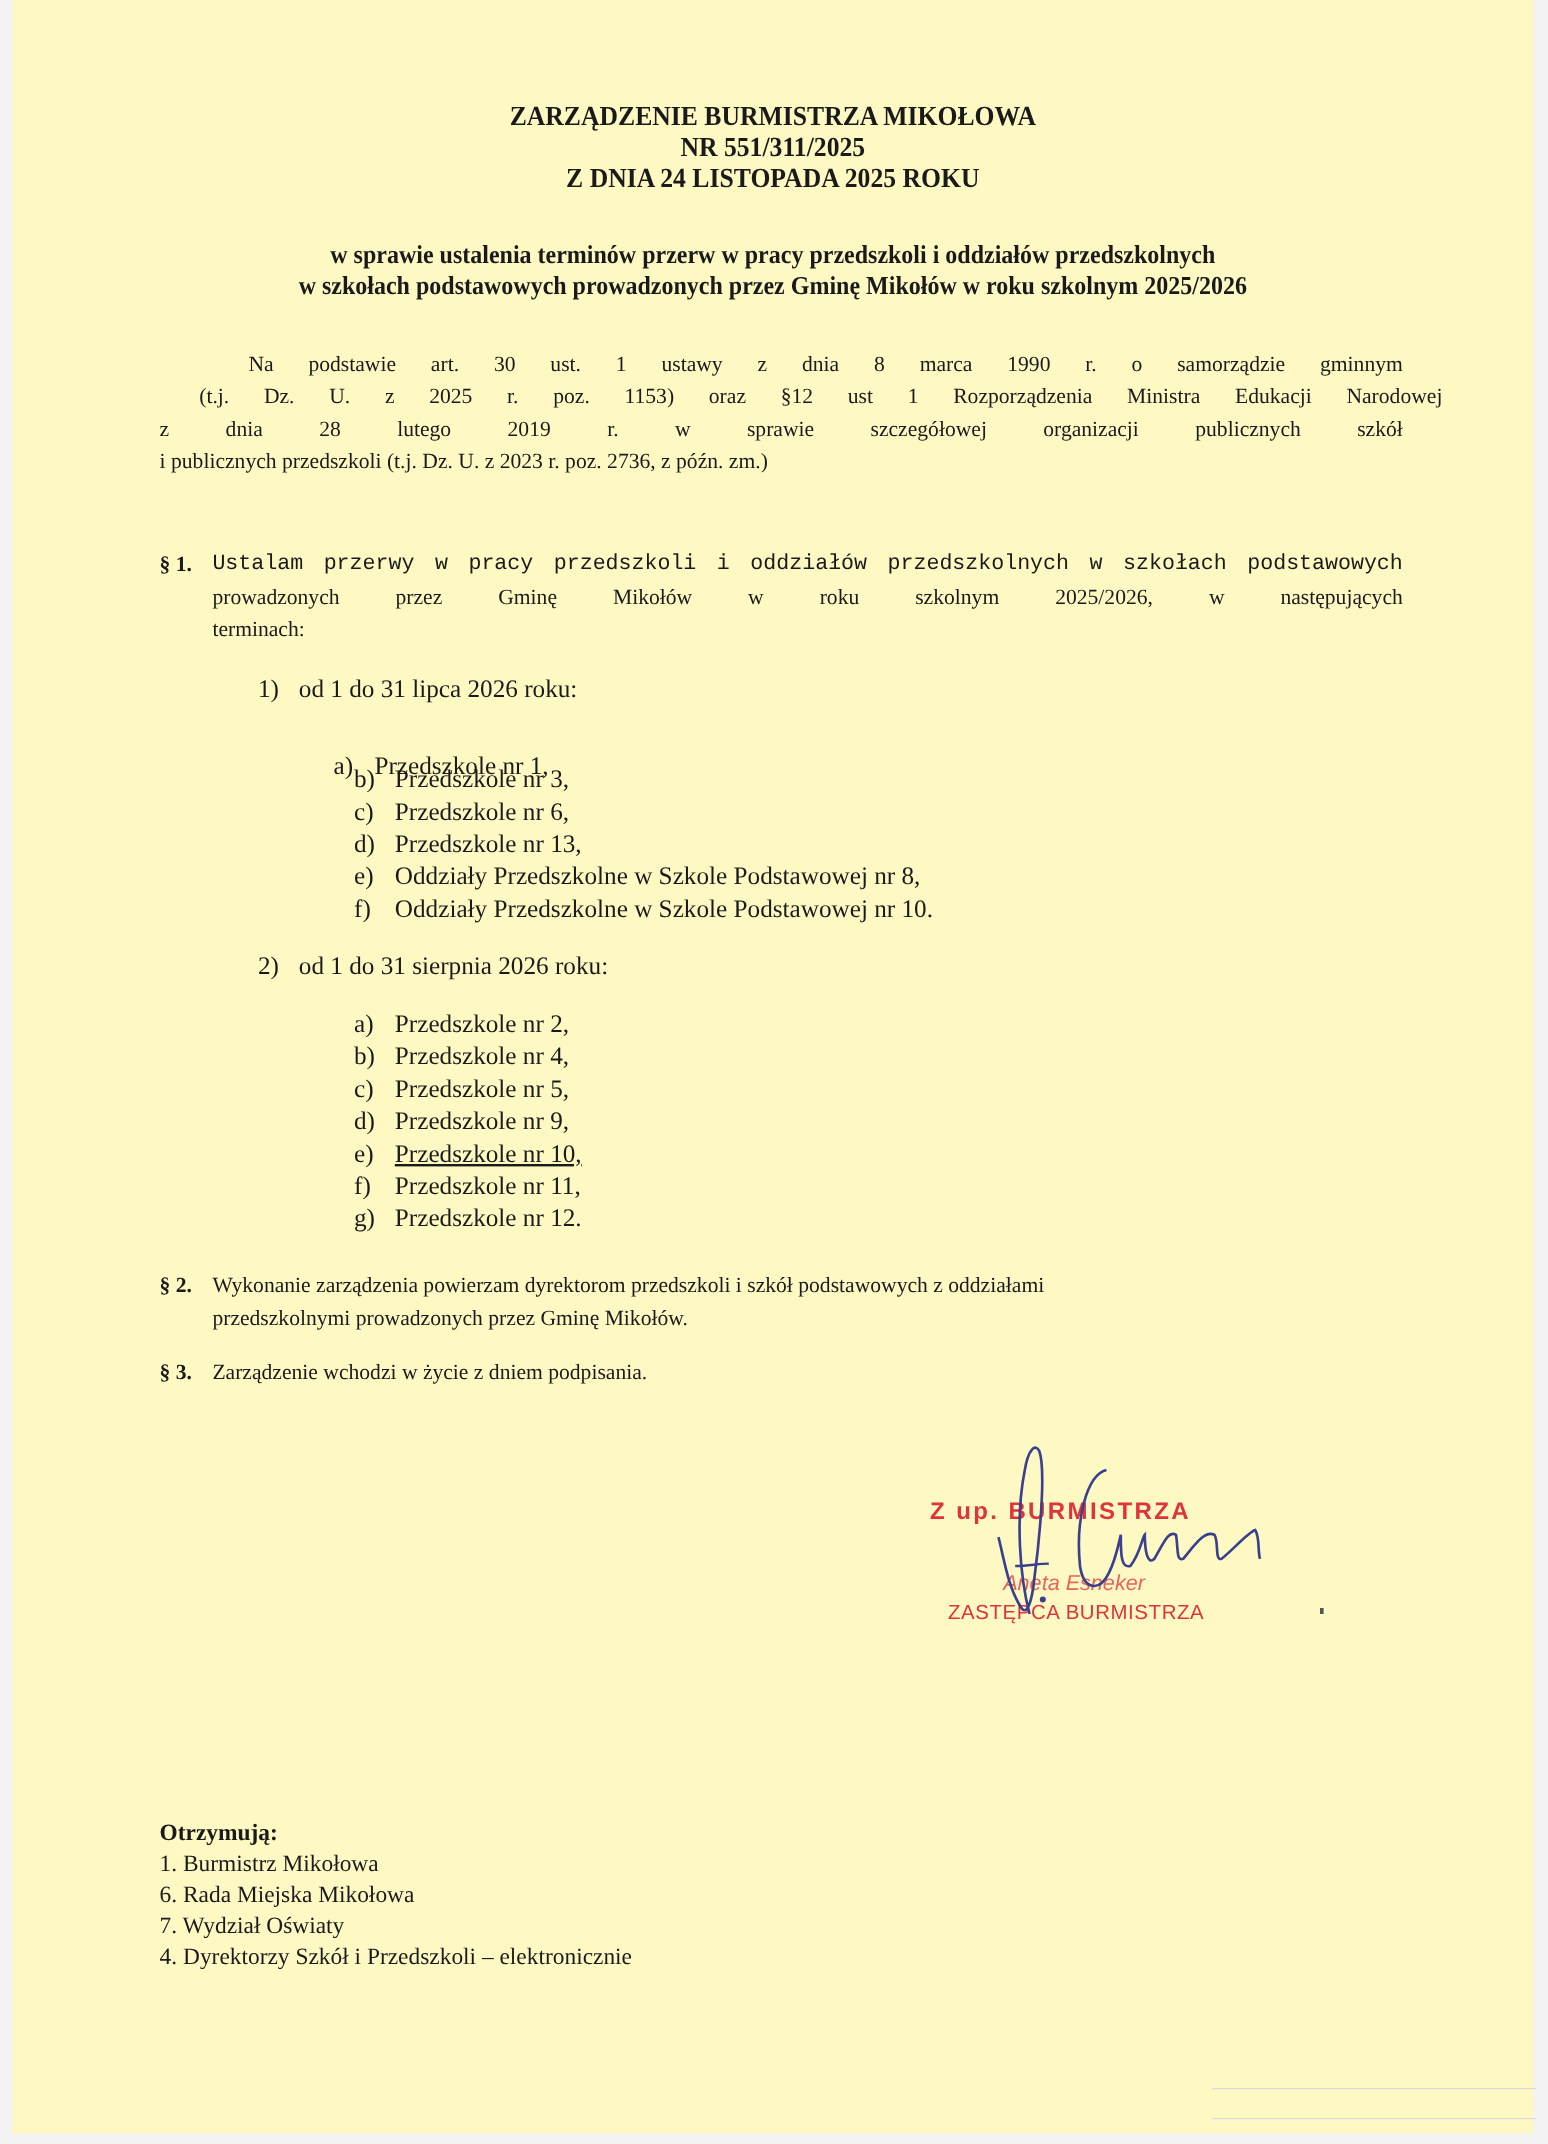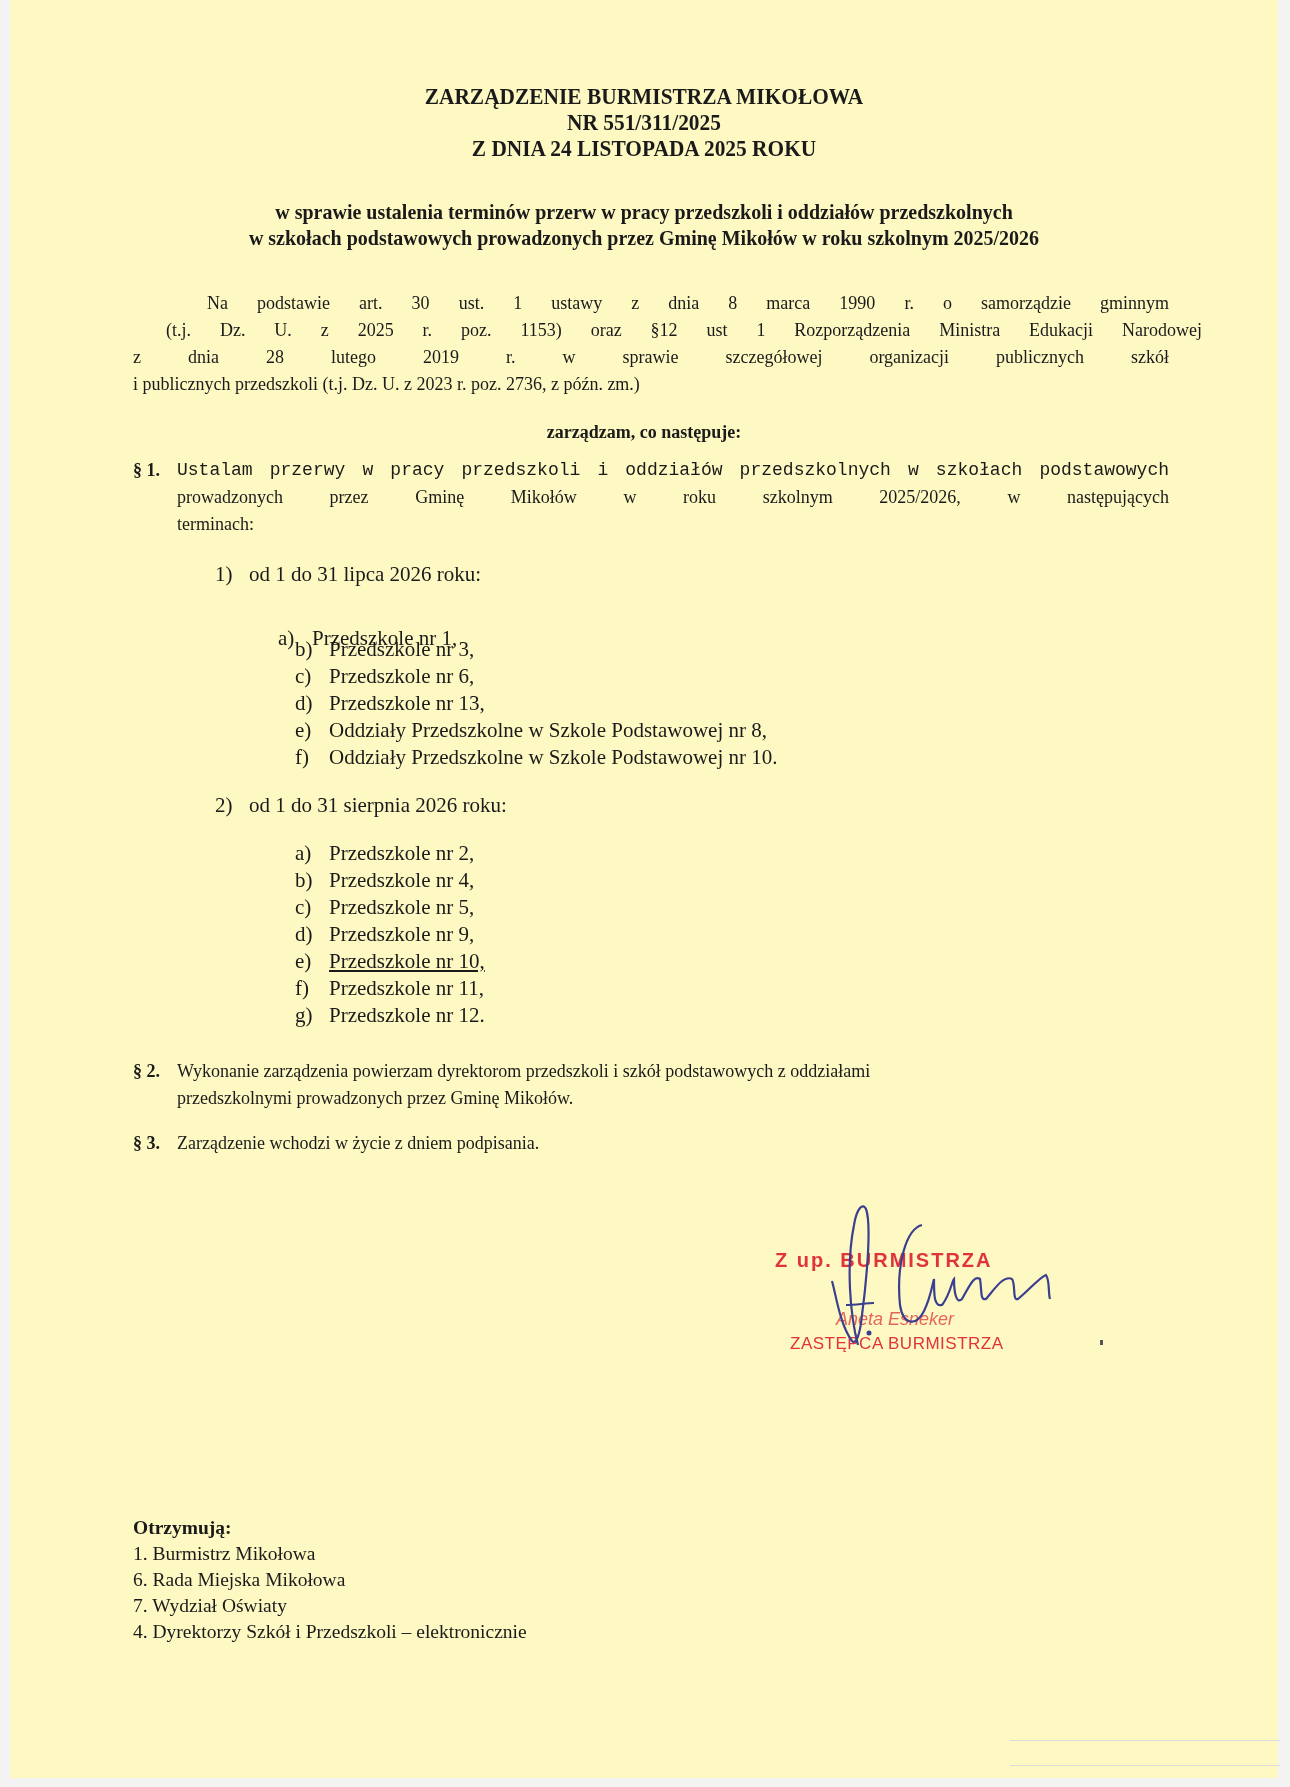--- a/index.html
+++ b/index.html
@@ -48,21 +48,20 @@
   <div class="subject-line" style="top:200px;">w sprawie ustalenia terminów przerw w pracy przedszkoli i oddziałów przedszkolnych</div>
   <div class="subject-line" style="top:226px;">w szkołach podstawowych prowadzonych przez Gminę Mikołów w roku szkolnym 2025/2026</div>
 
   <div>
     <div class="para-line just" style="left:197px; top:293px; width:962px;">Na podstawie art. 30 ust. 1 ustawy z dnia 8 marca 1990 r. o samorządzie gminnym</div>
     <div class="para-line just" style="left:123px; top:320px; width:1036px;margin-left:33px;">(t.j. Dz. U. z 2025 r. poz. 1153) oraz §12 ust 1 Rozporządzenia Ministra Edukacji Narodowej</div>
     <div class="para-line just" style="left:123px; top:347px; width:1036px;">z dnia 28 lutego 2019 r. w sprawie szczegółowej organizacji publicznych szkół</div>
     <div class="para-line" style="left:123px; top:374px;">i publicznych przedszkoli (t.j. Dz. U. z 2023 r. poz. 2736, z późn. zm.)</div>
   </div>
 
-  <div class="para-line bold" style="left:0; width:100%; text-align:center; top:422px;">zarządzam, co następuje:</div>
 
   <div>
     <div class="para-line bold" style="left:123px; top:460px;">§ 1.</div>
     <div class="para-line just" style="left:167px; top:460px; width:992px;font-family:Liberation Mono, monospace;">Ustalam przerwy w pracy przedszkoli i oddziałów przedszkolnych w szkołach podstawowych</div>
     <div class="para-line just" style="left:167px; top:487px; width:992px;">prowadzonych przez Gminę Mikołów w roku szkolnym 2025/2026, w następujących</div>
     <div class="para-line" style="left:167px; top:514px;">terminach:</div>
 
     <div class="item" style="left:205px; top:562px;">
       <span class="lbl">1)</span><span>od 1 do 31 lipca 2026 roku:</span>
     </div>

